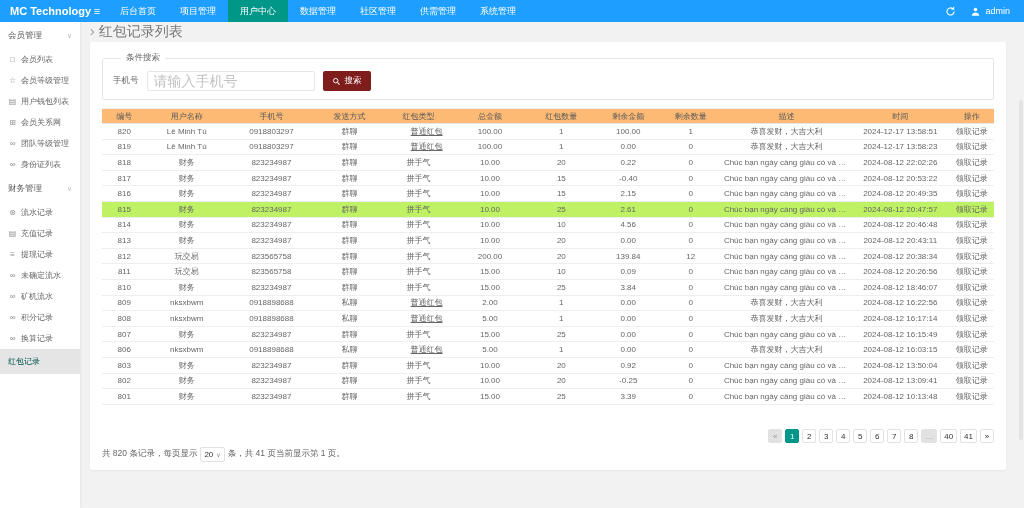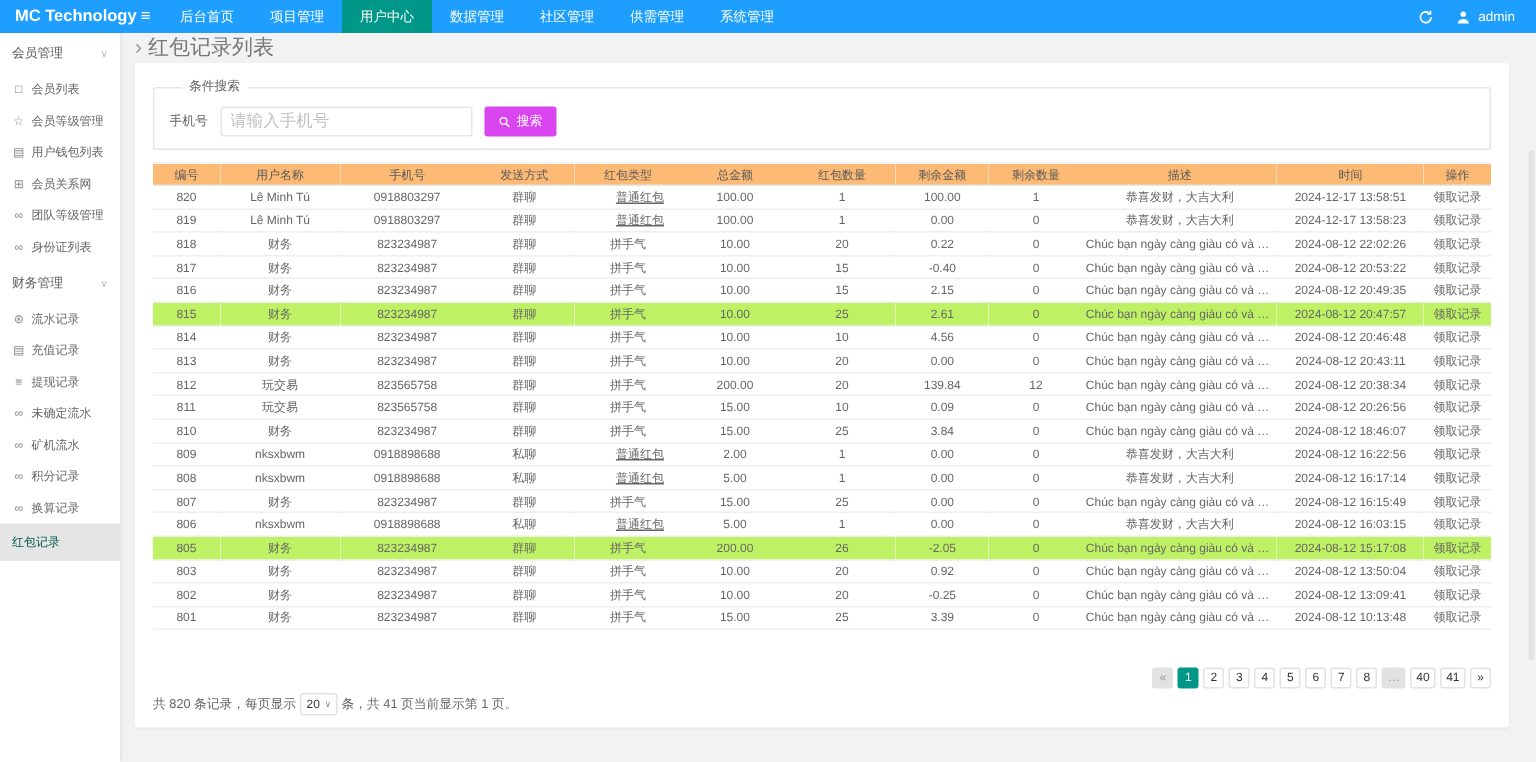--- a/index.html
+++ b/index.html
@@ -30,23 +30,23 @@
   .breadcrumb { height:18px; line-height:18px; padding-left:10px; font-size:14px; color:#767676; }
   .breadcrumb .sep { color:#999; margin-right:4px; }
 
   .card { background:#fff; margin:2px 18px 0 10px; border-radius:2px; box-shadow:0 1px 2px rgba(0,0,0,.05); padding:8px 12px 8px 12px; }
 
   
   fieldset { border:1px solid #e6e6e6; border-radius:2px; padding:7px 10px 8px 10px; margin-top:2px; }
   legend { font-size:8.5px; color:#666; padding:0 5px; margin-left:8px; }
   .search-row { display:flex; align-items:center; gap:8px; }
   .field-label { font-size:8.5px; color:#666; }
-  .search-input { width:168px; height:20px; border:1px solid #e6e6e6; border-radius:2px; padding:0 6px; font-size:11px; color:#333; outline:none; }
+  .search-input { width:168px; height:20px; border:1px solid #e6e6e6; border-radius:2px; padding:0 6px; font-size:14px; color:#333; outline:none; }
   .search-input::placeholder { color:#c2c2c2; }
-  .btn-search { height:20px; background:#d946ef; color:#fff; border:none; border-radius:2px; font-size:8.5px; padding:0 9px; display:flex; align-items:center; gap:4px; cursor:pointer; }
+  .btn-search { height:20px; background:#7f1d1d; color:#fff; border:none; border-radius:2px; font-size:8.5px; padding:0 9px; display:flex; align-items:center; gap:4px; cursor:pointer; }
   .btn-search svg { width:9px; height:9px; }
 
   
   table { width:100%; border-collapse:collapse; margin-top:8px; table-layout:fixed; }
   th { height:15px; background:#fdba74; border-bottom:1px solid #e6e6e6; border-top:1px solid #f0f0f0;
        font-size:8px; font-weight:normal; color:#5a5a5a; text-align:center; overflow:hidden; white-space:nowrap; }
   td { height:15.6px; border-bottom:1px solid #eee; font-size:8px; color:#666; text-align:center;
        overflow:hidden; white-space:nowrap; text-overflow:ellipsis; padding:0 2px; }
   tr.hl td { background:#bef264; }
   td .u { text-decoration:underline;margin-left:16px; }
@@ -423,34 +423,20 @@
               <td>私聊</td>
               <td><span class="u">普通红包</span></td>
               <td>5.00</td>
               <td>1</td>
               <td>0.00</td>
               <td>0</td>
               <td>恭喜发财，大吉大利</td>
               <td>2024-08-12 16:03:15</td>
               <td><span class="action">领取记录</span></td>
             </tr>
-            <tr class="hl">
-              <td>805</td>
-              <td>财务</td>
-              <td>823234987</td>
-              <td>群聊</td>
-              <td><span>拼手气</span></td>
-              <td>200.00</td>
-              <td>26</td>
-              <td>-2.05</td>
-              <td>0</td>
-              <td>Chúc bạn ngày càng giàu có và ma</td>
-              <td>2024-08-12 15:17:08</td>
-              <td><span class="action">领取记录</span></td>
-            </tr>
             <tr>
               <td>803</td>
               <td>财务</td>
               <td>823234987</td>
               <td>群聊</td>
               <td><span>拼手气</span></td>
               <td>10.00</td>
               <td>20</td>
               <td>0.92</td>
               <td>0</td>

